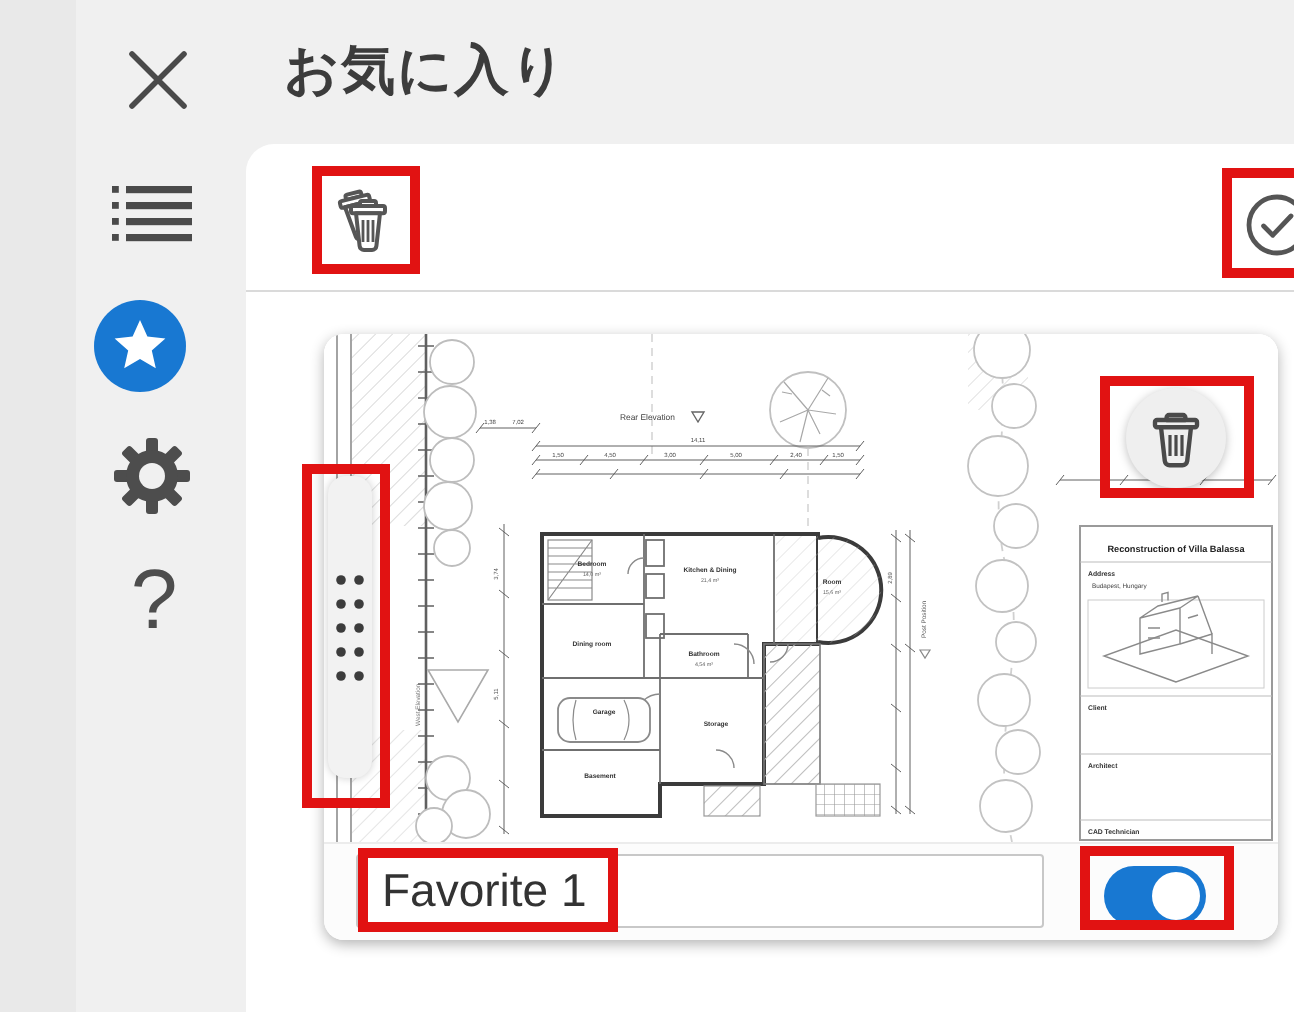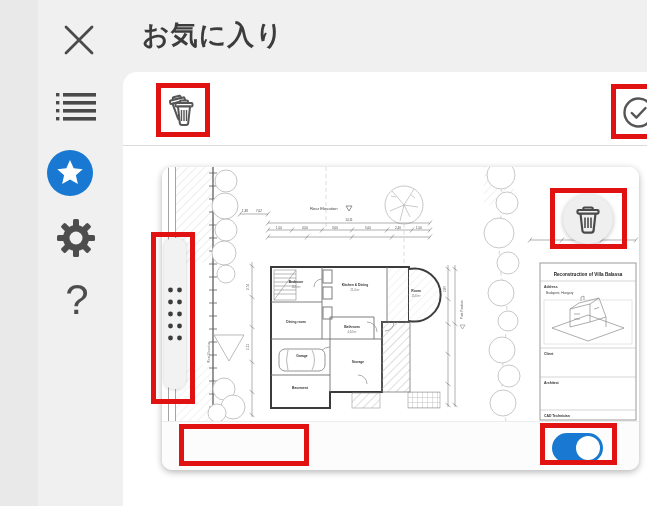--- a/index.html
+++ b/index.html
@@ -351,20 +351,21 @@
               <rect x="3.5" y="7" width="21" height="3.6" rx="1"></rect>
               <path d="M6.5 10.6 L8.4 27.5 a2.4 2.4 0 0 0 2.4 2.1 h6.4 a2.4 2.4 0 0 0 2.4 -2.1 L21.5 10.6"></path>
               <path d="M11 14.5 v10.5 M14 14.5 v10.5 M17 14.5 v10.5" stroke-width="1.6"></path>
             </g>
           </svg>
         </span>
       </div>
     </div>
 
     <div class="card-footer">
+      <input class="name-input" type="text" value="Favorite 1" style="">
       <div class="toggle">
         <div class="knob"></div>
       </div>
     </div>
   </div>
 
   <div class="scroll-track"></div>
   <div class="scroll-up"></div>
   <div class="scroll-thumb"></div>
 

